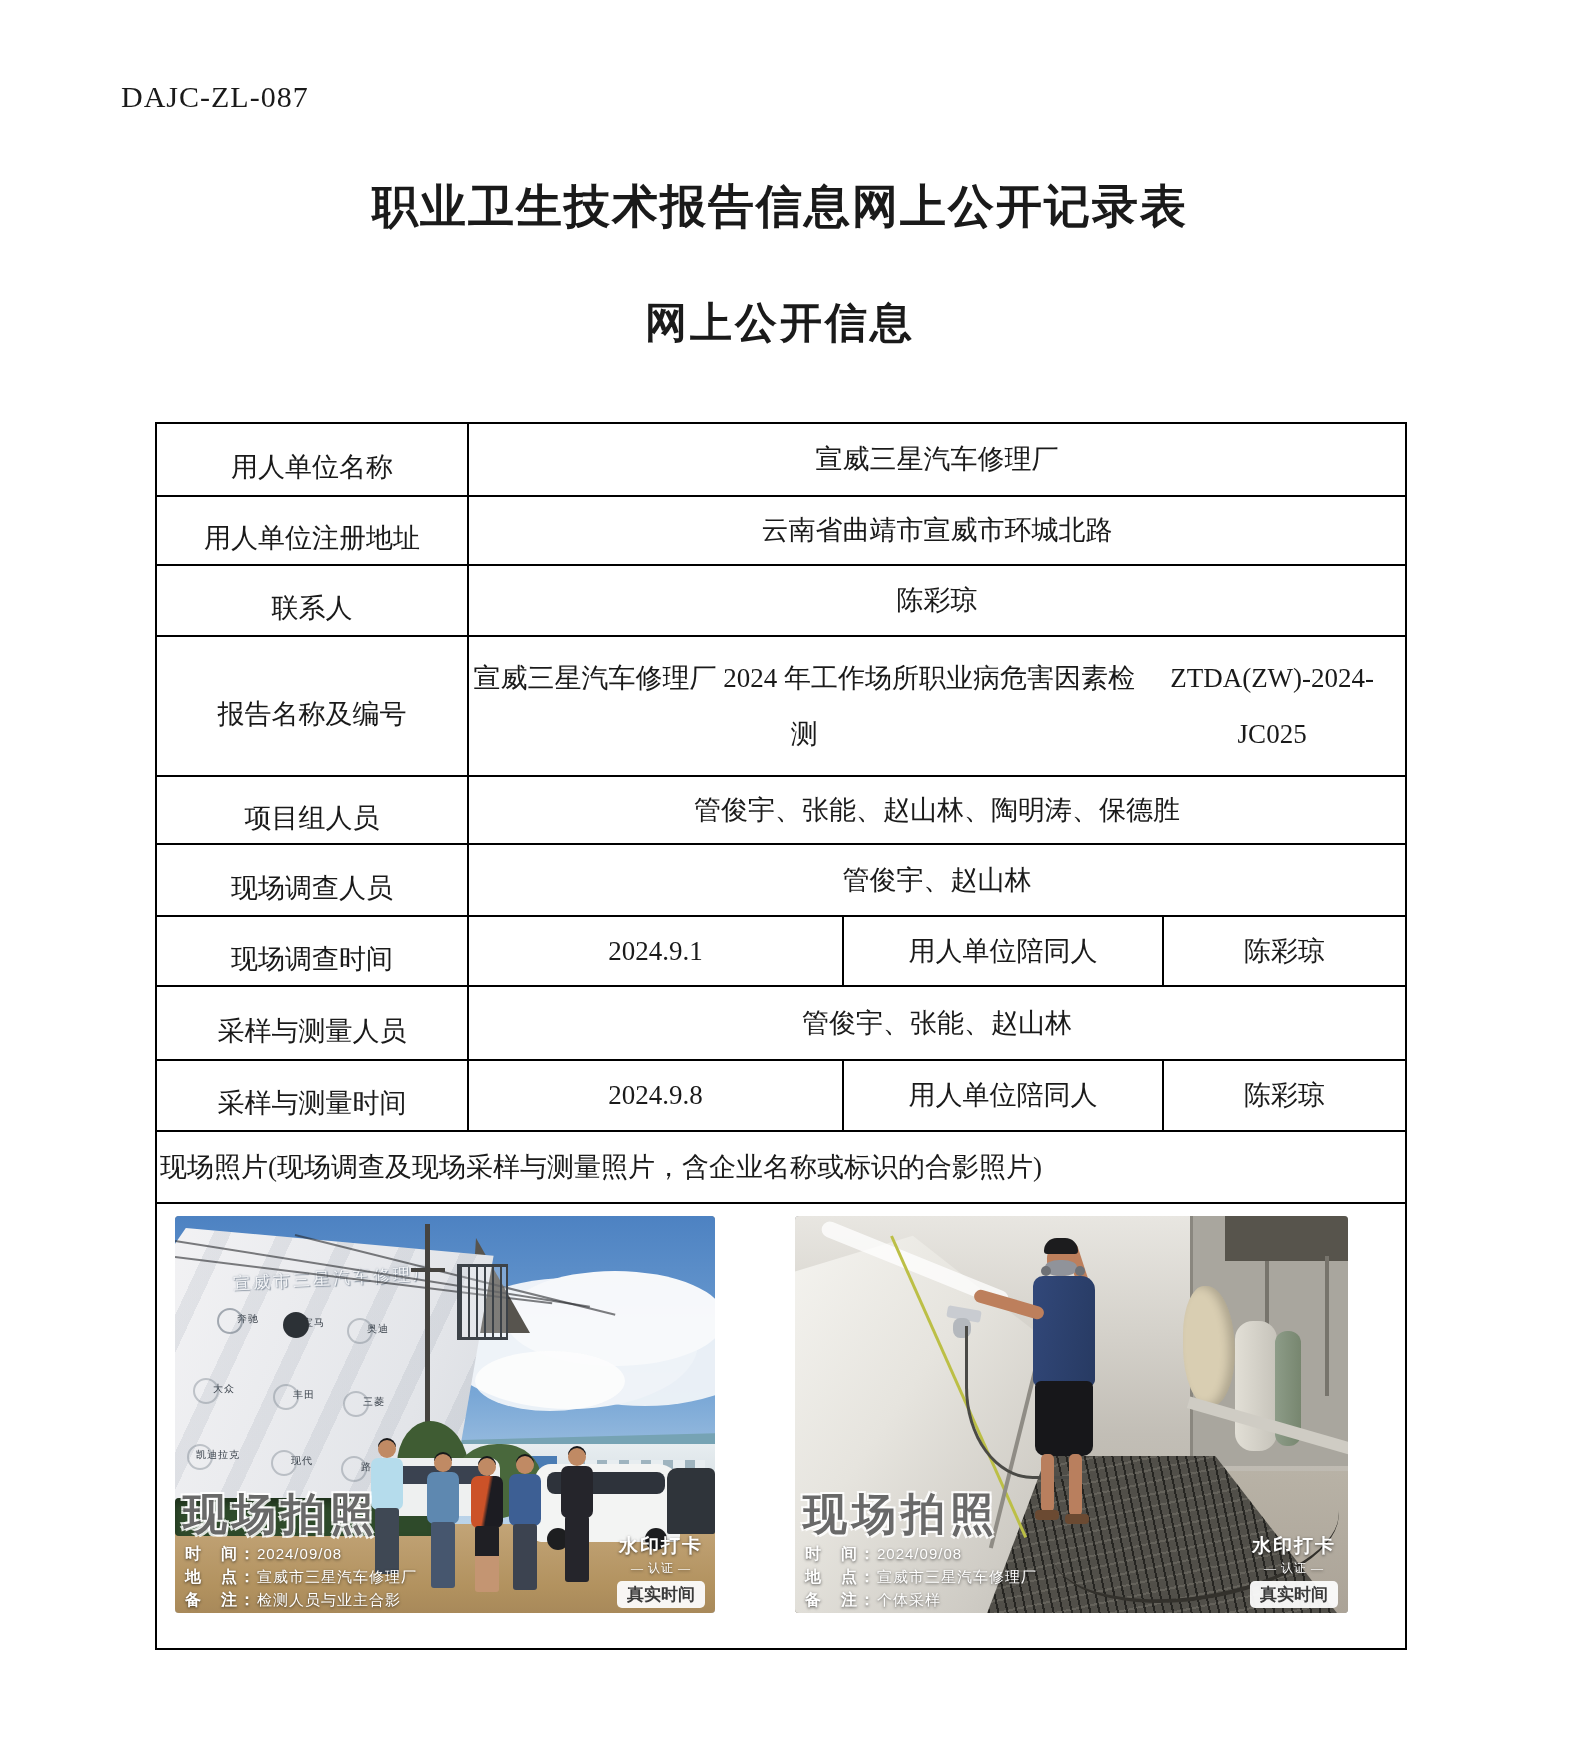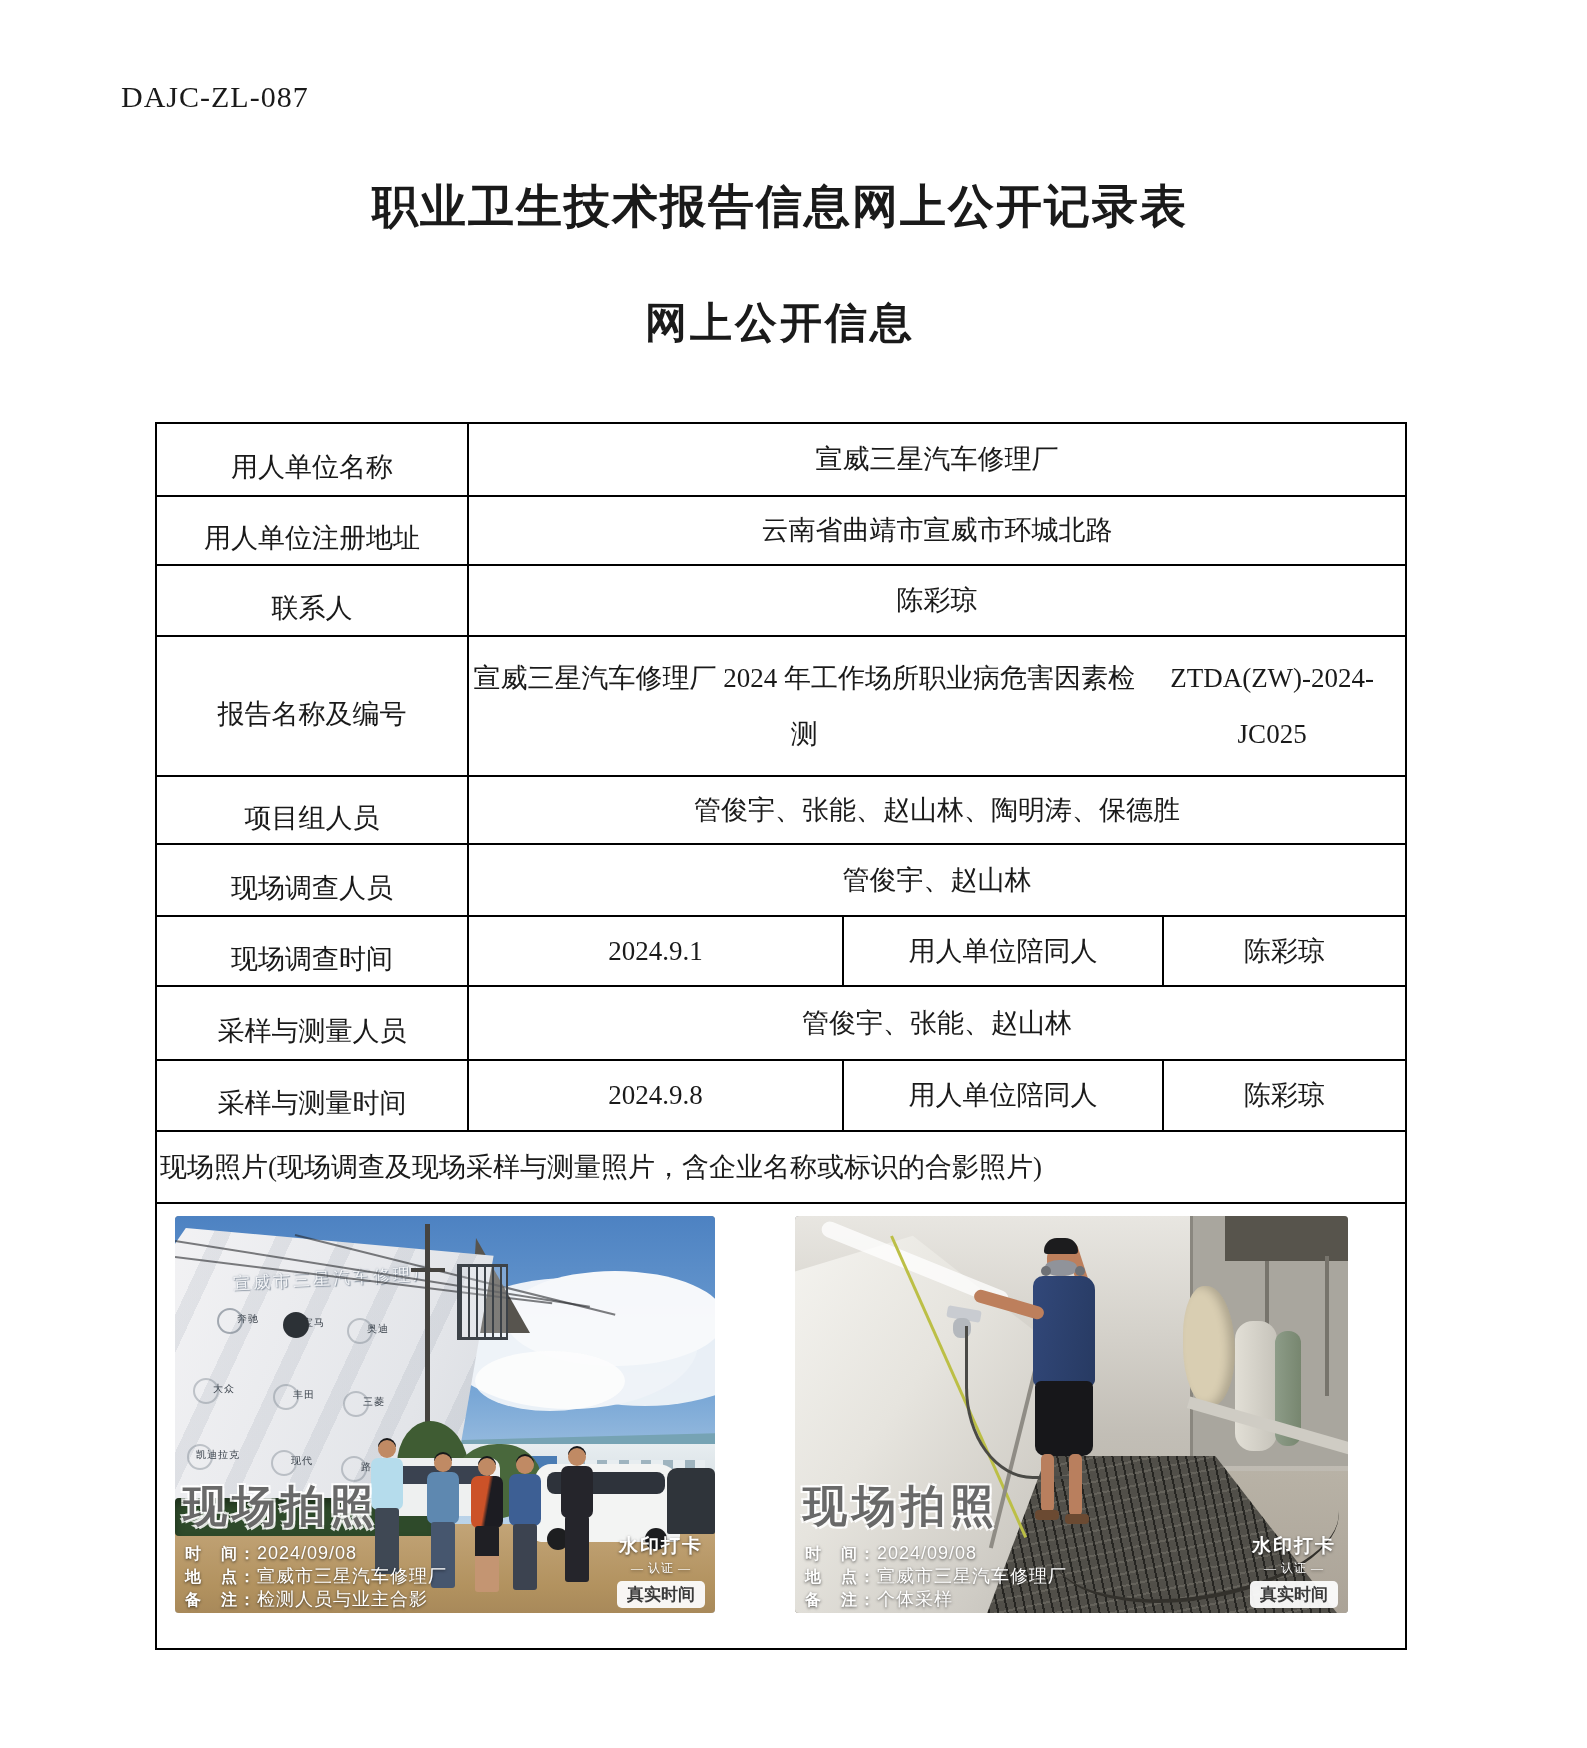--- a/index.html
+++ b/index.html
@@ -26,28 +26,28 @@
   .multi div{line-height:56px;}
   .caption-cell{justify-content:flex-start;text-align:left;padding-left:3px;}
   .photos-row{position:relative;}
 
   
   .photo{position:absolute;top:12px;height:397px;border-radius:4px;overflow:hidden;background:#888;}
   .photo i,.photo b,.photo u{position:absolute;display:block;text-decoration:none;font-style:normal;font-weight:normal;}
   .photo-left{left:18px;width:540px;}
   .photo-right{left:638px;width:553px;}
 
-  .wm-stamp{position:absolute;left:8px;top:261px;font-family:"Liberation Sans",sans-serif;font-size:44px;font-weight:900;
+  .wm-stamp{position:absolute;left:8px;top:269px;font-family:"Liberation Sans",sans-serif;font-size:44px;font-weight:900;
     letter-spacing:5px;color:rgba(72,72,72,.82);
     text-shadow:2px 2px 0 rgba(255,255,255,.85),-2px -2px 0 rgba(255,255,255,.85),2px -2px 0 rgba(255,255,255,.85),-2px 2px 0 rgba(255,255,255,.85);}
   .wm-lines{position:absolute;left:10px;top:326px;font-family:"Liberation Sans",sans-serif;color:#fff;
     text-shadow:0 1px 3px rgba(0,0,0,.65);}
   .wm-line{height:23px;line-height:23px;white-space:nowrap;}
   .wm-key{font-weight:bold;font-size:16px;letter-spacing:2px;}
-  .wm-val{font-size:18px;letter-spacing:1px;}
+  .wm-val{font-size:15px;letter-spacing:1px;}
   .wm-badge{position:absolute;right:10px;bottom:5px;text-align:center;font-family:"Liberation Sans",sans-serif;color:#fff;
     text-shadow:0 1px 3px rgba(0,0,0,.6);}
   .wm-b1{font-size:19px;font-weight:bold;letter-spacing:2px;}
   .wm-b2{font-size:12px;letter-spacing:1px;margin-top:1px;font-family:Liberation Serif, serif;}
   .wm-b3{display:inline-block;margin-top:4px;background:rgba(252,252,252,.95);color:#3a3a3a;font-weight:bold;
     font-size:17px;padding:2px 10px;border-radius:5px;text-shadow:none;}
 
   
   .lp-sky{inset:0;background:linear-gradient(180deg,#4d82c2 0%,#79a7d6 45%,#b9d2e8 75%,#cfdfee 100%);}
   .lp-cloud{background:#fdfdfd;border-radius:50%;opacity:.96;}

